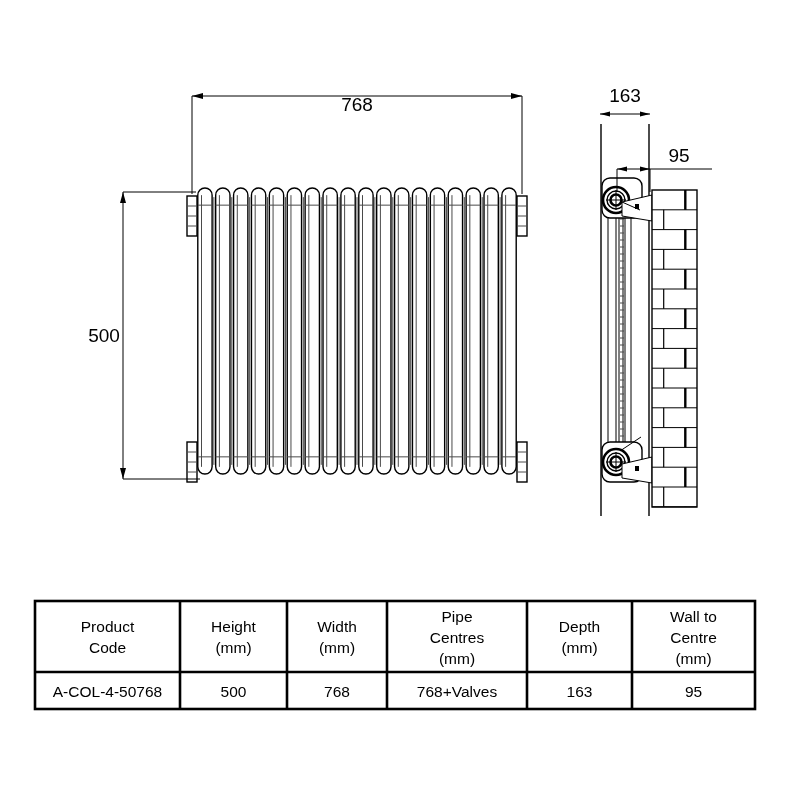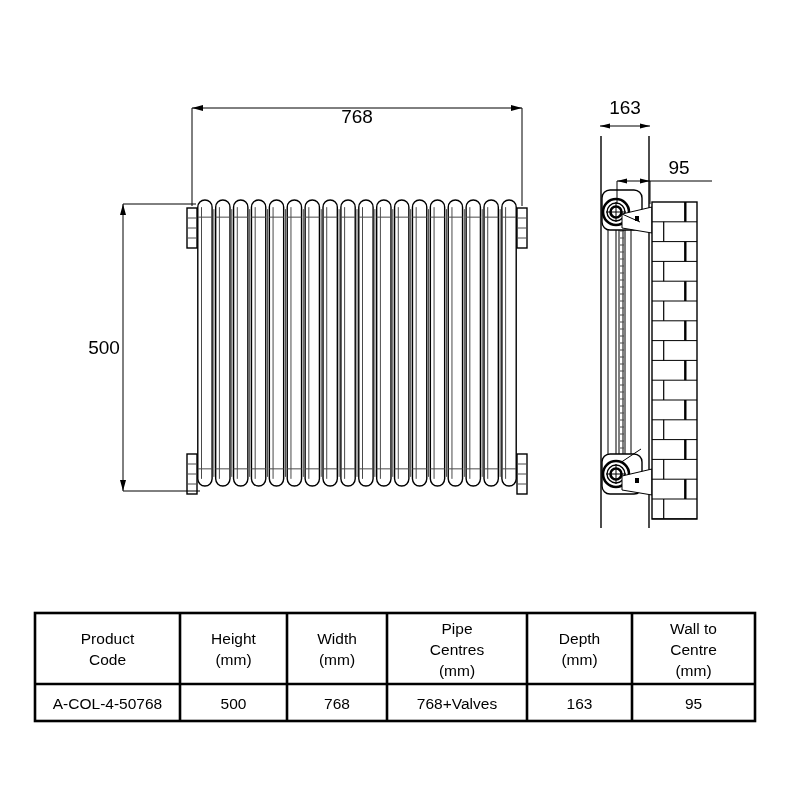--- a/index.html
+++ b/index.html
@@ -11,21 +11,21 @@
     width: 800px;
     height: 800px;
     font-family: "Liberation Sans", sans-serif;
     color: #000000;
     overflow: hidden;
     position: relative;
   }
   #drawing-root {
     position: absolute;
     left: 0;
-    top: 16px;
+    top: 4px;
     width: 800px;
     height: 696px;
   }
   svg.dwg {
     display: block;
     width: 800px;
     height: 800px;
   }
   text {
     font-family: "Liberation Sans", sans-serif;

